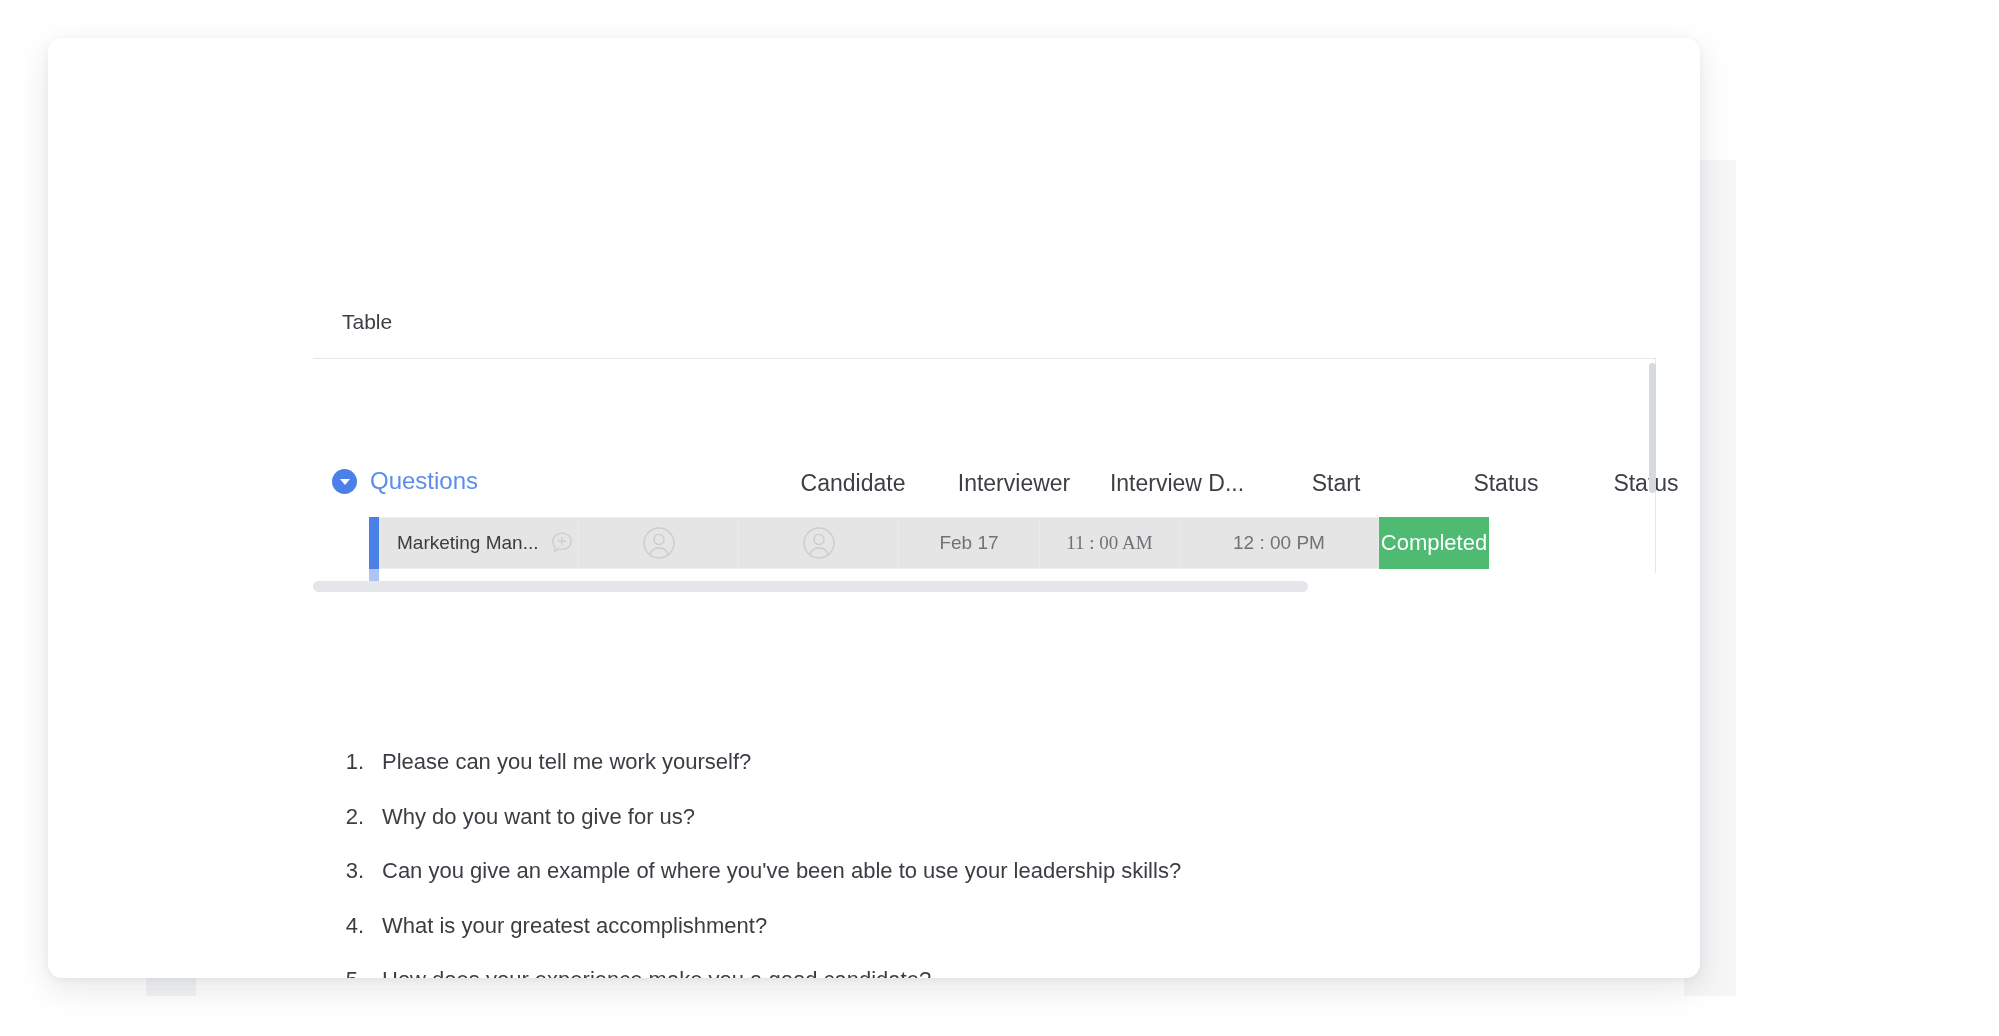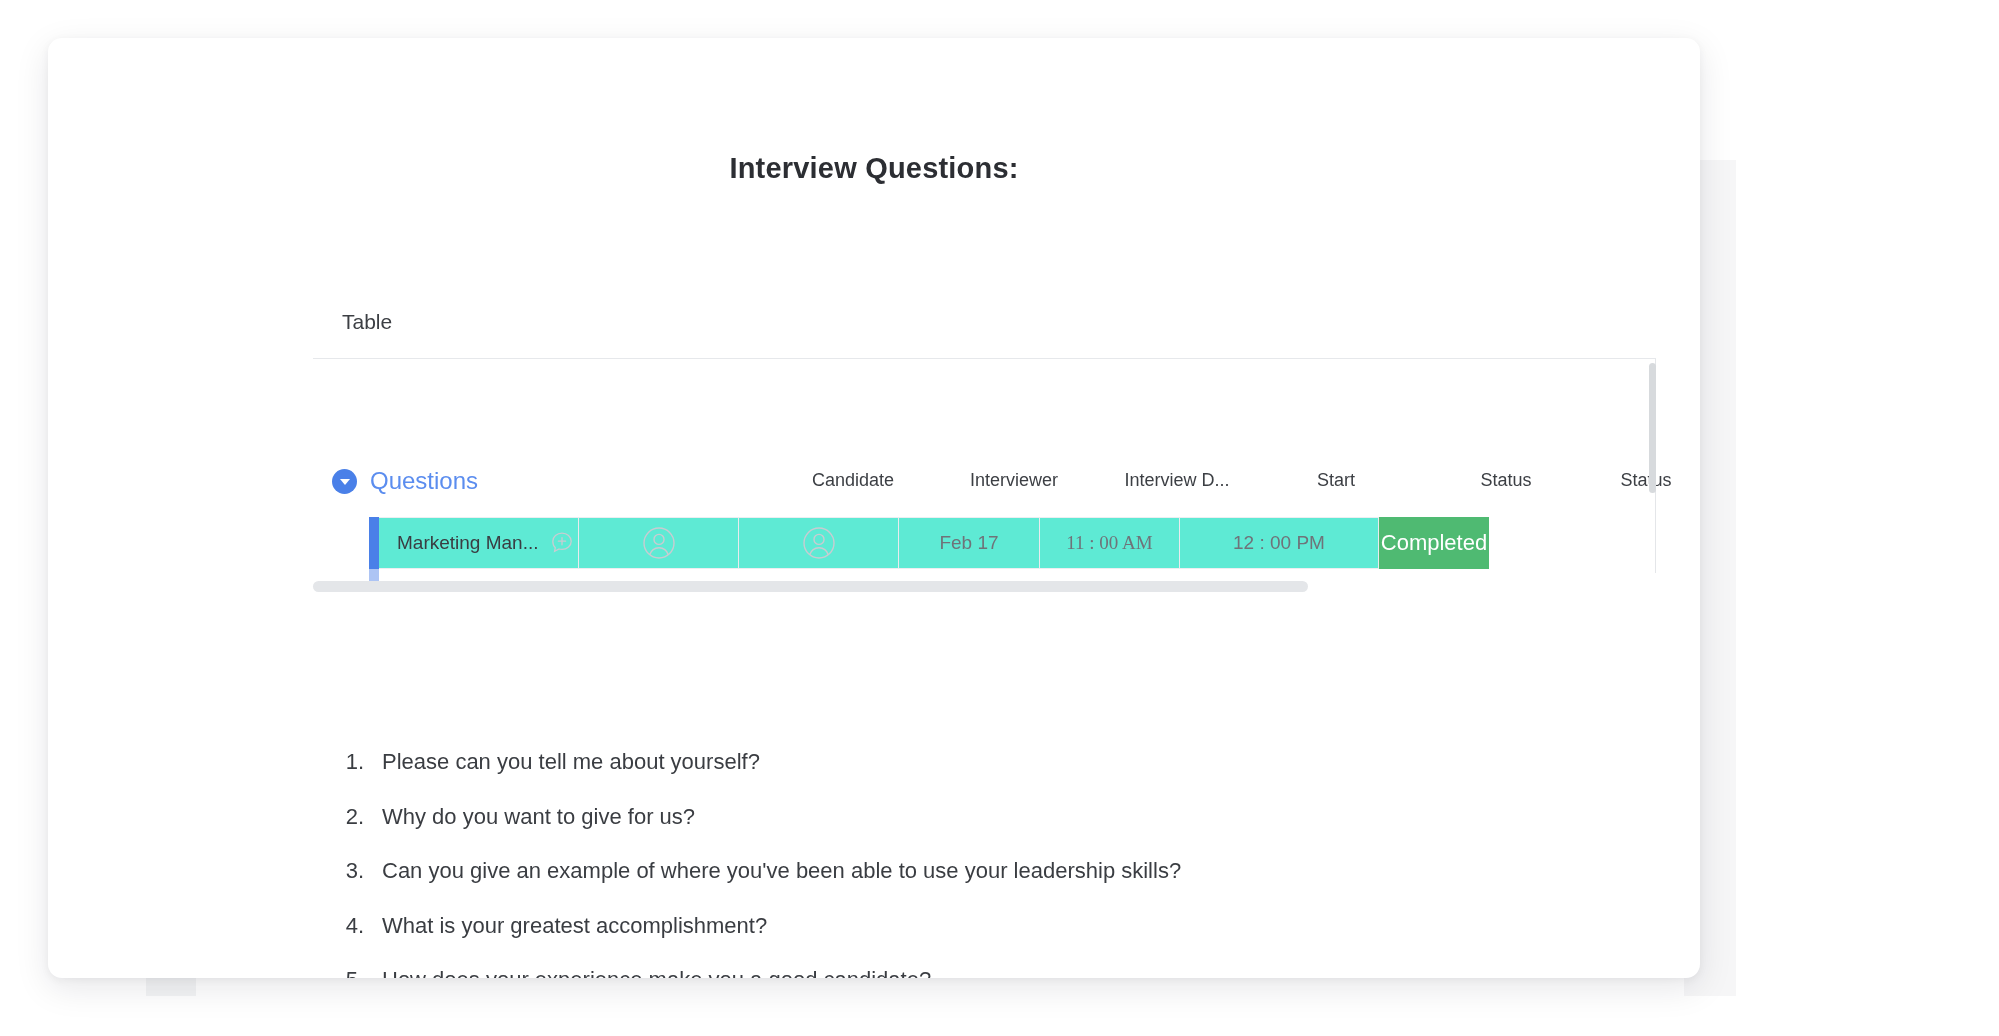--- a/index.html
+++ b/index.html
@@ -154,21 +154,21 @@
     margin-top: 1px;
   }
   .group-name {
     font-size: 24px;
     color: #5b8def;
   }
 
   .col-head {
     position: absolute;
     top: 11px;
-    font-size: 18px;
+    font-size: 23px;
     color: #3c3f44;
     text-align: center;
     white-space: nowrap;
     overflow: hidden;
     text-overflow: ellipsis;
   }
 
   
   .tw-datarow {
     position: absolute;
@@ -190,21 +190,21 @@
     left: 56px;
     top: 52px;
     width: 10px;
     height: 22px;
     background: #adc4f4;
   }
   .cell {
     position: absolute;
     top: 0;
     height: 52px;
-    background: #5eead4;
+    background: #e5e5e5;
     border-right: 1px solid #e9ebee;
     border-top: 1px solid #eceef1;
     border-bottom: 1px solid #eceef1;
     display: flex;
     align-items: center;
     justify-content: center;
     font-size: 19px;
     color: #6f7379;
     box-sizing: border-box;
     white-space: nowrap;
@@ -299,21 +299,20 @@
 </head>
 <body>
 
 <div class="page">
 
   <div class="band left"></div>
   <div class="band right"></div>
 
   <div class="card">
 
-    <div class="doc-title">Interview Questions:</div>
 
     <div class="section-label">Table</div>
     <div class="section-divider"></div>
 
     <div class="table-widget">
 
 
       <div class="tw-colrow">
 
         <div class="group-cell">
@@ -374,21 +373,21 @@
       </div>
 
       <div class="tw-rightline"></div>
       <div class="tw-vscroll"></div>
       <div class="tw-hscroll-track"></div>
     </div>
 
     <ol class="q-list">
       <li class="q-item">
         <span class="q-num">1.</span>
-        <span class="q-text">Please can you tell me about yourself?</span>
+        <span class="q-text">Please can you tell me work yourself?</span>
       </li>
       <li class="q-item">
         <span class="q-num">2.</span>
         <span class="q-text">Why do you want to give for us?</span>
       </li>
       <li class="q-item">
         <span class="q-num">3.</span>
         <span class="q-text">Can you give an example of where you've been able to use your leadership skills?</span>
       </li>
       <li class="q-item">

